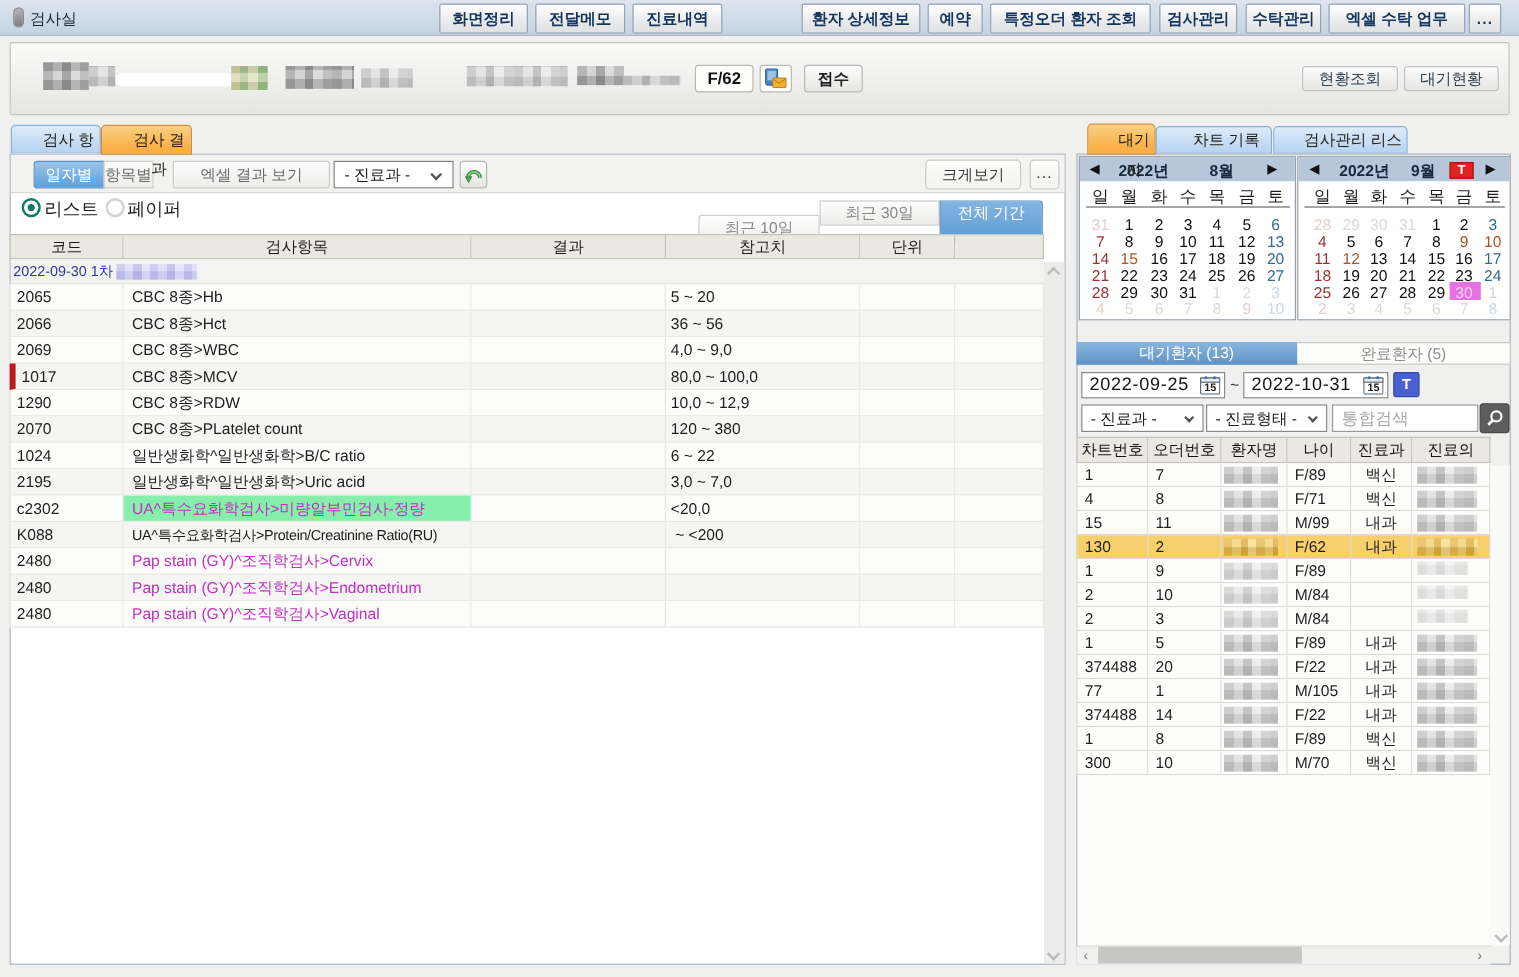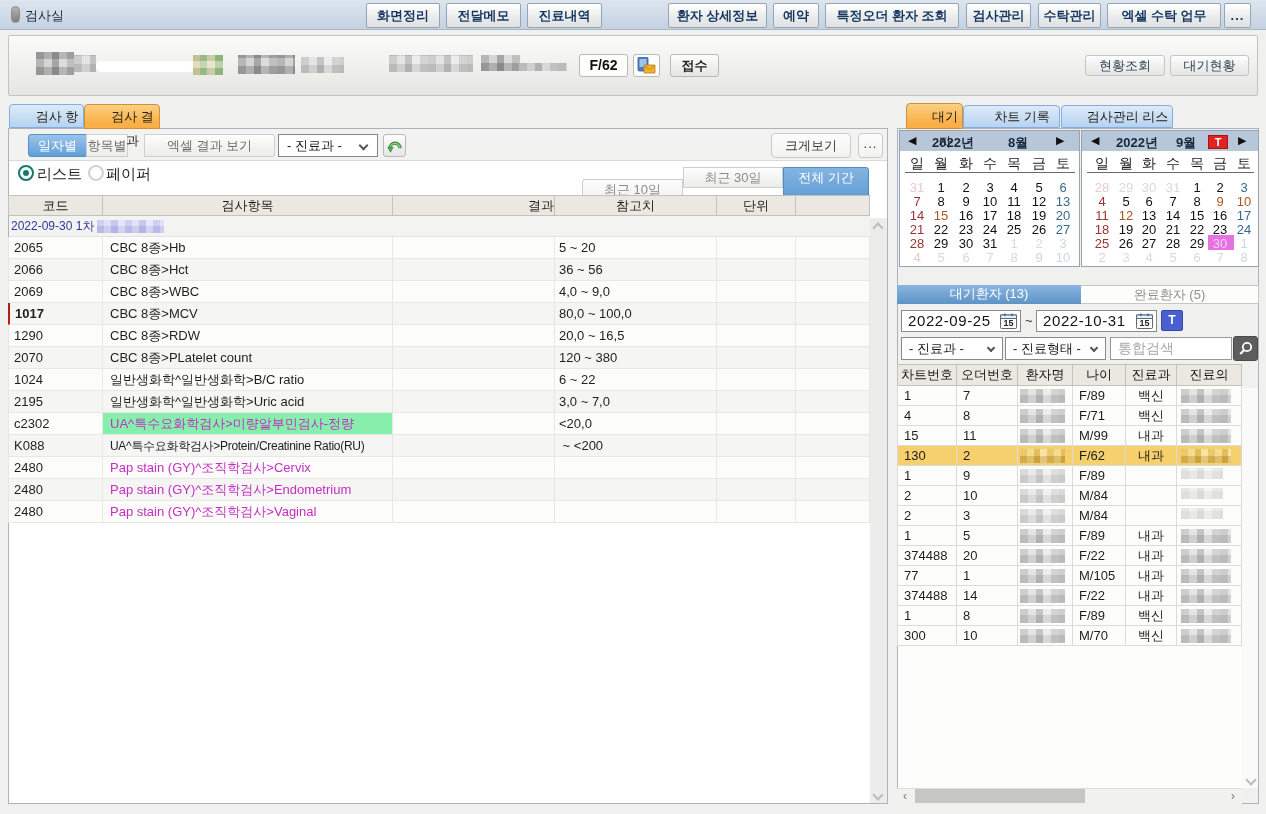--- a/index.html
+++ b/index.html
@@ -88,21 +88,21 @@
 <div class="abs" style="left:18px;top:165px;width:16px;height:16px;border-radius:50%;border:2px solid #157a68;background:#fff;"></div>
 <div class="abs" style="left:23px;top:170px;width:6px;height:6px;border-radius:50%;background:#157a68;"></div>
 <div class="abs" style="left:37px;top:165px;font-size:15px;color:#1c1c1c;">리스트</div>
 <div class="abs" style="left:88px;top:165px;width:16px;height:16px;border-radius:50%;border:2px solid #d2d2d2;background:#fdfdfd;"></div>
 <div class="abs" style="left:106px;top:165px;font-size:15px;color:#1c1c1c;">페이퍼</div>
 <div class="segbtn" style="top:179px;left:582px;width:101px;height:29px;line-height:19px;color:#8a8a8a;border-radius:3px 0 0 3px;">최근 10일</div>
 <div class="segbtn" style="top:167px;left:683px;width:100px;height:21px;line-height:19px;color:#8a8a8a;">최근 30일</div>
 <div class="segbtn" style="top:167px;left:783px;width:86px;height:36px;line-height:19px;background:linear-gradient(#84b4e0,#5b9bd5);border-color:#4e8bc4;color:#fff;border-radius:0 3px 3px 0;">전체 기간</div>
 <div class="hdrcell" style="left:8px;width:95px;border-left:1px solid #c2c2be;">코드</div>
 <div class="hdrcell" style="left:103px;width:290px;">검사항목</div>
-<div class="hdrcell" style="left:393px;width:162px;text-align:right;">결과</div>
+<div class="hdrcell" style="left:393px;width:162px;">결과</div>
 <div class="hdrcell" style="left:555px;width:162px;">참고치</div>
 <div class="hdrcell" style="left:717px;width:79px;">단위</div>
 <div class="hdrcell" style="left:796px;width:74px;">&nbsp;</div>
 <div class="abs" style="left:9px;top:216px;width:861px;height:21px;background:#f3f3f1;border-bottom:1px solid #e2e2e0;font-size:12px;color:#31379b;line-height:20px;padding-left:2px;">2022-09-30 1차</div>
 <div class="mosaic-lav" style="left:97px;top:220px;width:67px;height:13px;"></div>
 <div class="rowcell" style="left:8px;top:237px;width:95px;background:#fcfcfb;padding-left:5px;border-left:1px solid #e7e7e5;">2065</div>
 <div class="rowcell" style="left:103px;top:237px;width:290px;background:#fcfcfb;padding-left:7px;color:#1e1e1e;">CBC 8종&gt;Hb</div>
 <div class="rowcell" style="left:393px;top:237px;width:162px;background:#fcfcfb;padding-left:4px;"></div>
 <div class="rowcell" style="left:555px;top:237px;width:162px;background:#fcfcfb;padding-left:4px;">5 ~ 20</div>
 <div class="rowcell" style="left:717px;top:237px;width:79px;background:#fcfcfb;padding-left:4px;"></div>
@@ -112,30 +112,30 @@
 <div class="rowcell" style="left:393px;top:259px;width:162px;background:#f5f5f3;padding-left:4px;"></div>
 <div class="rowcell" style="left:555px;top:259px;width:162px;background:#f5f5f3;padding-left:4px;">36 ~ 56</div>
 <div class="rowcell" style="left:717px;top:259px;width:79px;background:#f5f5f3;padding-left:4px;"></div>
 <div class="rowcell" style="left:796px;top:259px;width:74px;background:#f5f5f3;padding-left:4px;"></div>
 <div class="rowcell" style="left:8px;top:281px;width:95px;background:#fcfcfb;padding-left:5px;border-left:1px solid #e7e7e5;">2069</div>
 <div class="rowcell" style="left:103px;top:281px;width:290px;background:#fcfcfb;padding-left:7px;color:#1e1e1e;">CBC 8종&gt;WBC</div>
 <div class="rowcell" style="left:393px;top:281px;width:162px;background:#fcfcfb;padding-left:4px;"></div>
 <div class="rowcell" style="left:555px;top:281px;width:162px;background:#fcfcfb;padding-left:4px;">4,0 ~ 9,0</div>
 <div class="rowcell" style="left:717px;top:281px;width:79px;background:#fcfcfb;padding-left:4px;"></div>
 <div class="rowcell" style="left:796px;top:281px;width:74px;background:#fcfcfb;padding-left:4px;"></div>
-<div class="rowcell" style="left:8px;top:303px;width:95px;background:#f5f5f3;padding-left:5px;border-left:2px solid #b91c1c;font-weight:bold;">1017</div>
+<div class="rowcell" style="left:8px;top:303px;width:95px;background:#f5f5f3;padding-left:5px;border-left:5px solid #b91c1c;">1017</div>
 <div class="rowcell" style="left:103px;top:303px;width:290px;background:#f5f5f3;padding-left:7px;color:#1e1e1e;">CBC 8종&gt;MCV</div>
 <div class="rowcell" style="left:393px;top:303px;width:162px;background:#f5f5f3;padding-left:4px;"></div>
 <div class="rowcell" style="left:555px;top:303px;width:162px;background:#f5f5f3;padding-left:4px;">80,0 ~ 100,0</div>
 <div class="rowcell" style="left:717px;top:303px;width:79px;background:#f5f5f3;padding-left:4px;"></div>
 <div class="rowcell" style="left:796px;top:303px;width:74px;background:#f5f5f3;padding-left:4px;"></div>
 <div class="rowcell" style="left:8px;top:325px;width:95px;background:#fcfcfb;padding-left:5px;border-left:1px solid #e7e7e5;">1290</div>
 <div class="rowcell" style="left:103px;top:325px;width:290px;background:#fcfcfb;padding-left:7px;color:#1e1e1e;">CBC 8종&gt;RDW</div>
 <div class="rowcell" style="left:393px;top:325px;width:162px;background:#fcfcfb;padding-left:4px;"></div>
-<div class="rowcell" style="left:555px;top:325px;width:162px;background:#fcfcfb;padding-left:4px;">20,0 ~ 16,5</div>
+<div class="rowcell" style="left:555px;top:325px;width:162px;background:#fcfcfb;padding-left:4px;">10,0 ~ 12,9</div>
 <div class="rowcell" style="left:717px;top:325px;width:79px;background:#fcfcfb;padding-left:4px;"></div>
 <div class="rowcell" style="left:796px;top:325px;width:74px;background:#fcfcfb;padding-left:4px;"></div>
 <div class="rowcell" style="left:8px;top:347px;width:95px;background:#f5f5f3;padding-left:5px;border-left:1px solid #e7e7e5;">2070</div>
 <div class="rowcell" style="left:103px;top:347px;width:290px;background:#f5f5f3;padding-left:7px;color:#1e1e1e;">CBC 8종&gt;PLatelet count</div>
 <div class="rowcell" style="left:393px;top:347px;width:162px;background:#f5f5f3;padding-left:4px;"></div>
 <div class="rowcell" style="left:555px;top:347px;width:162px;background:#f5f5f3;padding-left:4px;">120 ~ 380</div>
 <div class="rowcell" style="left:717px;top:347px;width:79px;background:#f5f5f3;padding-left:4px;"></div>
 <div class="rowcell" style="left:796px;top:347px;width:74px;background:#f5f5f3;padding-left:4px;"></div>
 <div class="rowcell" style="left:8px;top:369px;width:95px;background:#fcfcfb;padding-left:5px;border-left:1px solid #e7e7e5;">1024</div>
 <div class="rowcell" style="left:103px;top:369px;width:290px;background:#fcfcfb;padding-left:7px;color:#1e1e1e;">일반생화학^일반생화학&gt;B/C ratio</div>

